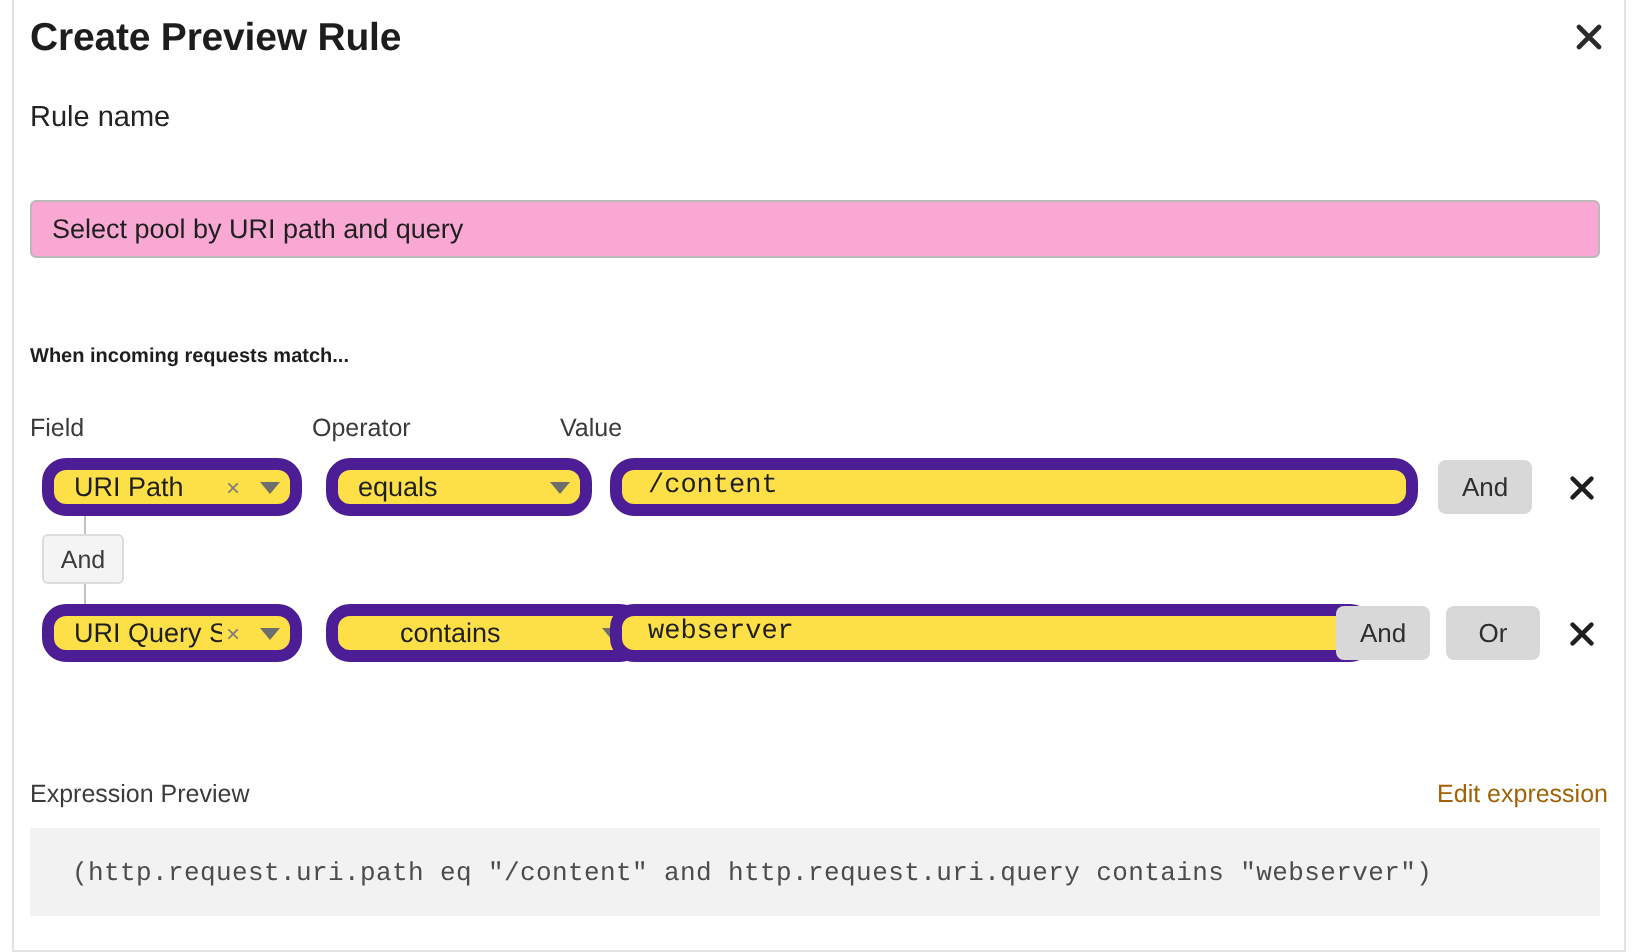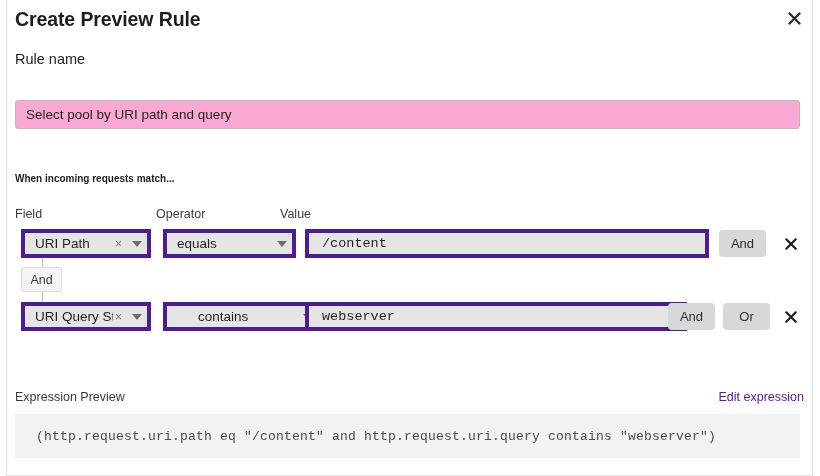--- a/index.html
+++ b/index.html
@@ -83,23 +83,23 @@
     font-size: 12.5px;
     color: #3a3a3a;
   }
   .col-label.field { left: 8px; }
   .col-label.operator { left: 149px; }
   .col-label.value { left: 273px; }
 
   
   .ctl {
     position: absolute;
-    border: 4px solid #4c1d95;
-    border-radius: 0;
-    background: #e5e5e5;
+    border: 6px solid #4c1d95;
+    border-radius: 12px;
+    background: #fde047;
     height: 29px;
     display: flex;
     align-items: center;
     font-size: 13.5px;
     color: #1f1f1f;
   }
   .select-ctl { padding-left: 10px; cursor: pointer; }
   .select-ctl .sel-text {
     flex: 1 1 auto;
     white-space: nowrap;
@@ -179,21 +179,21 @@
   .expr-label {
     position: absolute;
     left: 8px; top: 390px;
     font-size: 12.5px;
     color: #3a3a3a;
   }
   .expr-edit-link {
     position: absolute;
     right: 8px; top: 390px;
     font-size: 12.5px;
-    color: #4c1d95;
+    color: #a16207;
     text-decoration: none;
     cursor: pointer;
   }
   .expr-box {
     position: absolute;
     left: 8px; top: 414px;
     width: 785px; height: 44px;
     background: #f2f2f2;
     display: flex;
     align-items: center;

